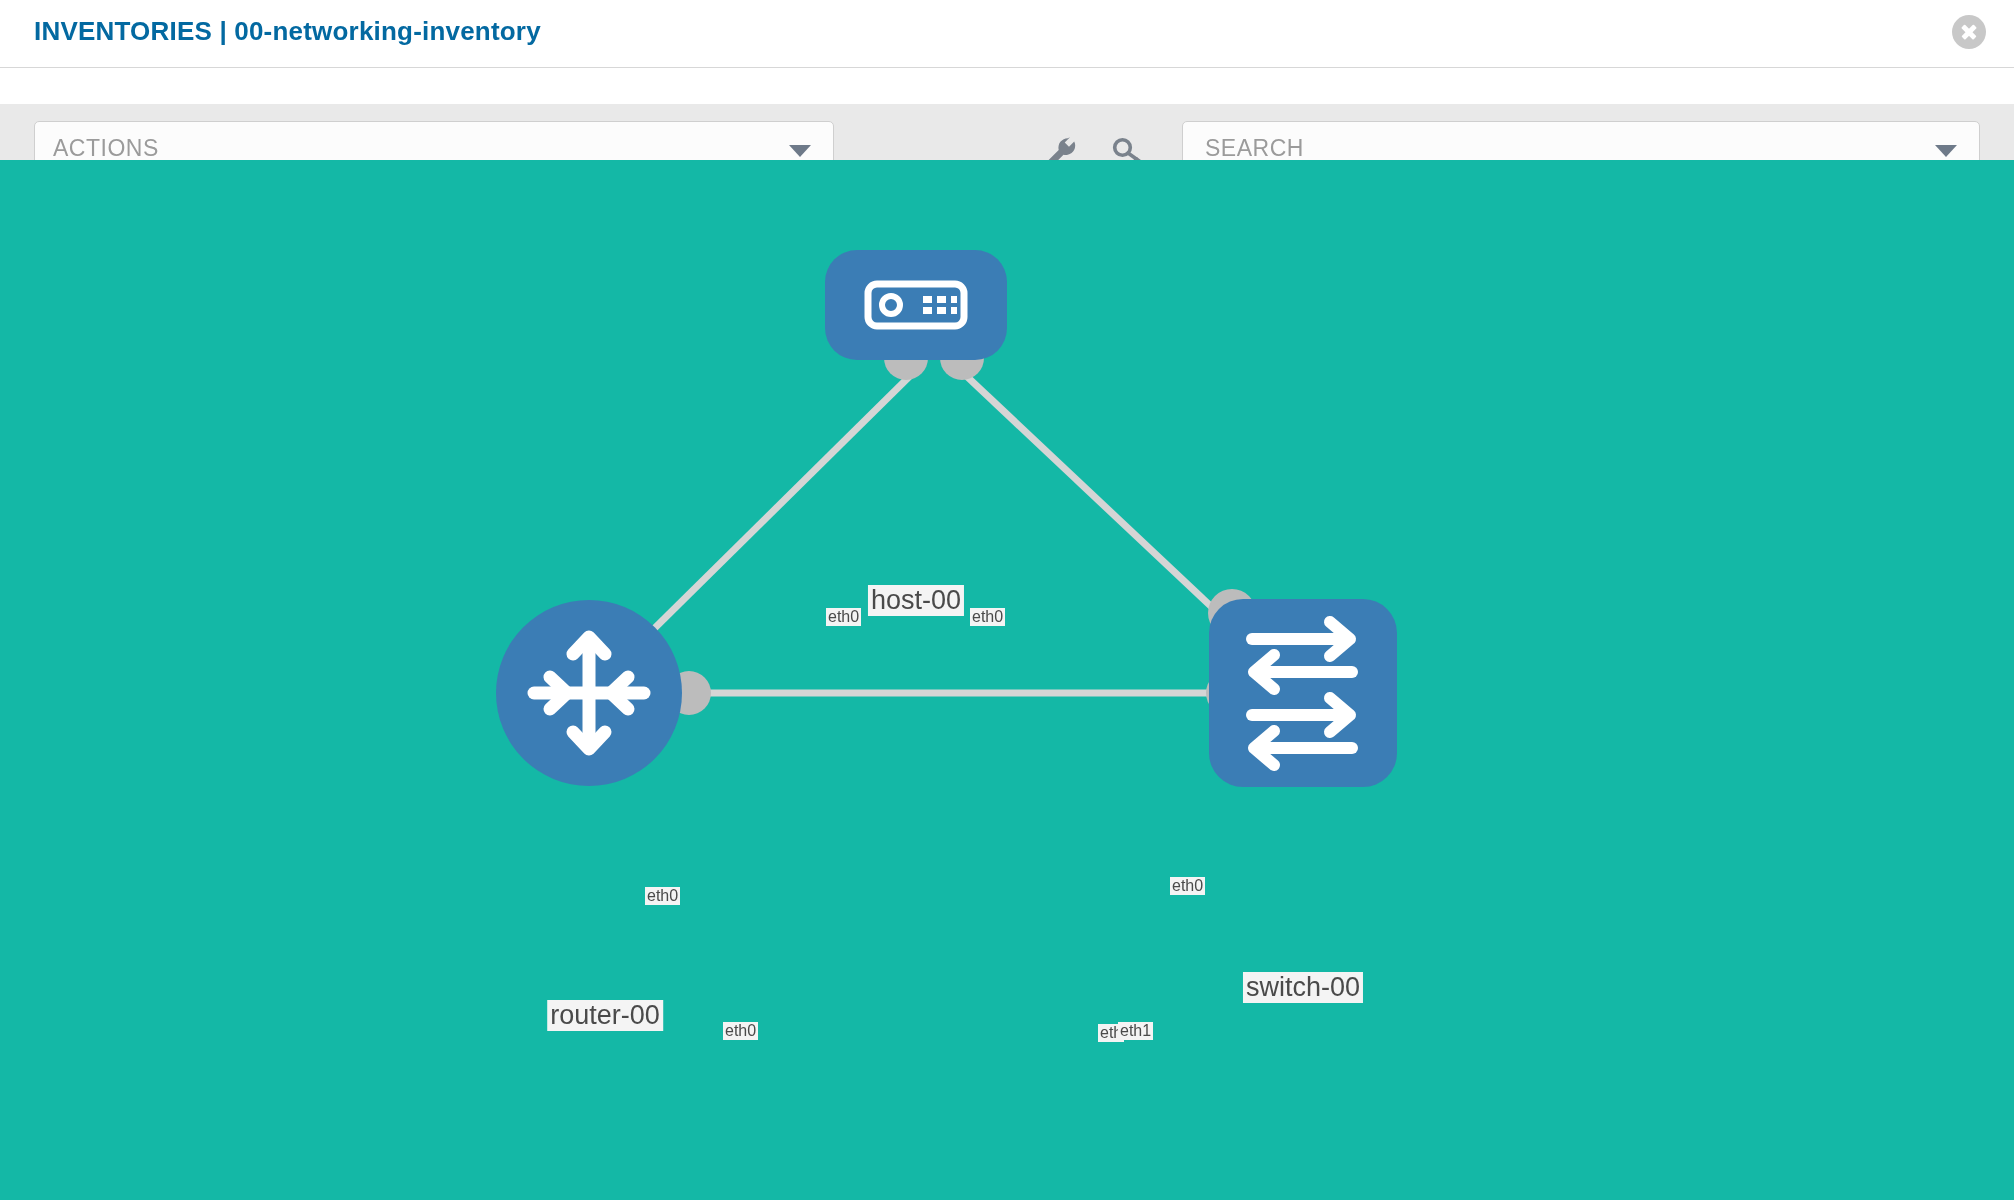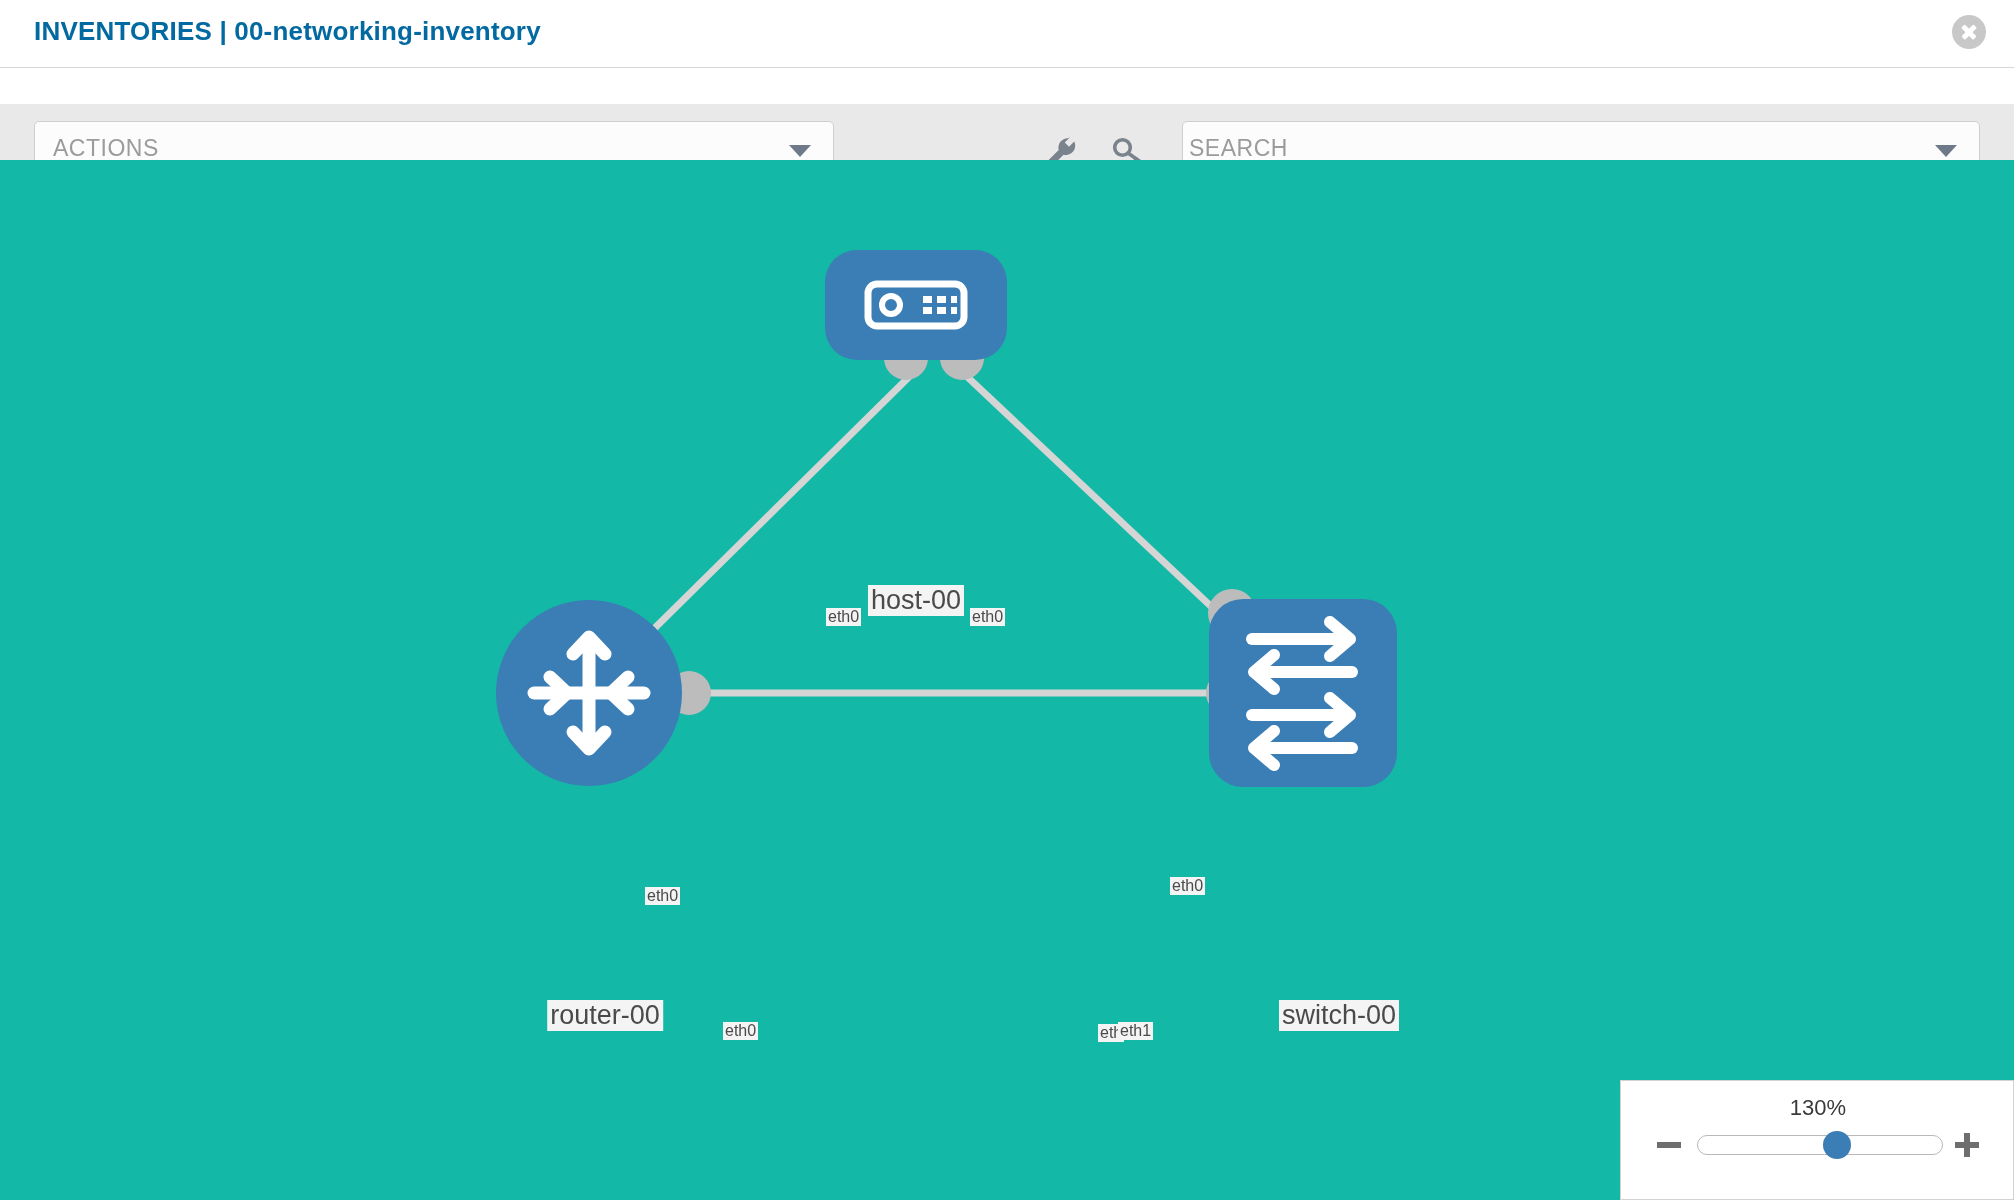--- a/index.html
+++ b/index.html
@@ -103,21 +103,21 @@
     position: absolute;
     left: 1182px; top: 17px;
     width: 798px; height: 55px;
     background: #fcfcfc;
     border: 1px solid #cfcfcf;
     border-radius: 5px;
     cursor: text;
   }
   .search-label {
     position: absolute;
-    left: 6px; top: 13px;
+    left: 22px; top: 13px;
     font-size: 23px;
     color: #9b9b9b;
     letter-spacing: 0.5px;
   }
 
   
   .canvas {
     position: absolute;
     left: 0; top: 160px;
     width: 2014px; height: 1040px;
@@ -303,33 +303,25 @@
           <path d="M1252 555 L1348 555"></path>
           <path d="M1330 538 L1350 555 L1330 572"></path>
           <path d="M1352 588 L1256 588"></path>
           <path d="M1274 571 L1254 588 L1274 605"></path>
         </g>
       </g>
     </svg>
 
     <div class="node-label" style="left:916px; top:425px;">host-00</div>
     <div class="node-label" style="left:605px; top:840px;text-align:right;">router-00</div>
-    <div class="node-label" style="left:1303px; top:840px;margin-left:36px;">switch-00</div>
+    <div class="node-label" style="left:1303px; top:812px;">switch-00</div>
 
     <div class="iface-label" style="left:826px;  top:448px;">eth0</div>
     <div class="iface-label" style="left:970px;  top:448px;">eth0</div>
     <div class="iface-label" style="left:645px;  top:727px;">eth0</div>
     <div class="iface-label" style="left:1170px; top:717px;">eth0</div>
     <div class="iface-label" style="left:723px;  top:862px;">eth0</div>
     <div class="iface-label" style="left:1098px; top:864px;">eth</div>
     <div class="iface-label" style="left:1118px; top:862px;">eth1</div>
   </div>
 
-  <div class="zoom-panel">
-    <div class="zoom-value">130%</div>
-    <div class="zoom-minus"></div>
-    <div class="zoom-track">
-      <div class="zoom-thumb" id="zoom-thumb" style="left: 57%;"></div>
-    </div>
-    <div class="zoom-plus"></div>
-  </div>
 
 </div>
 
 </body></html>

